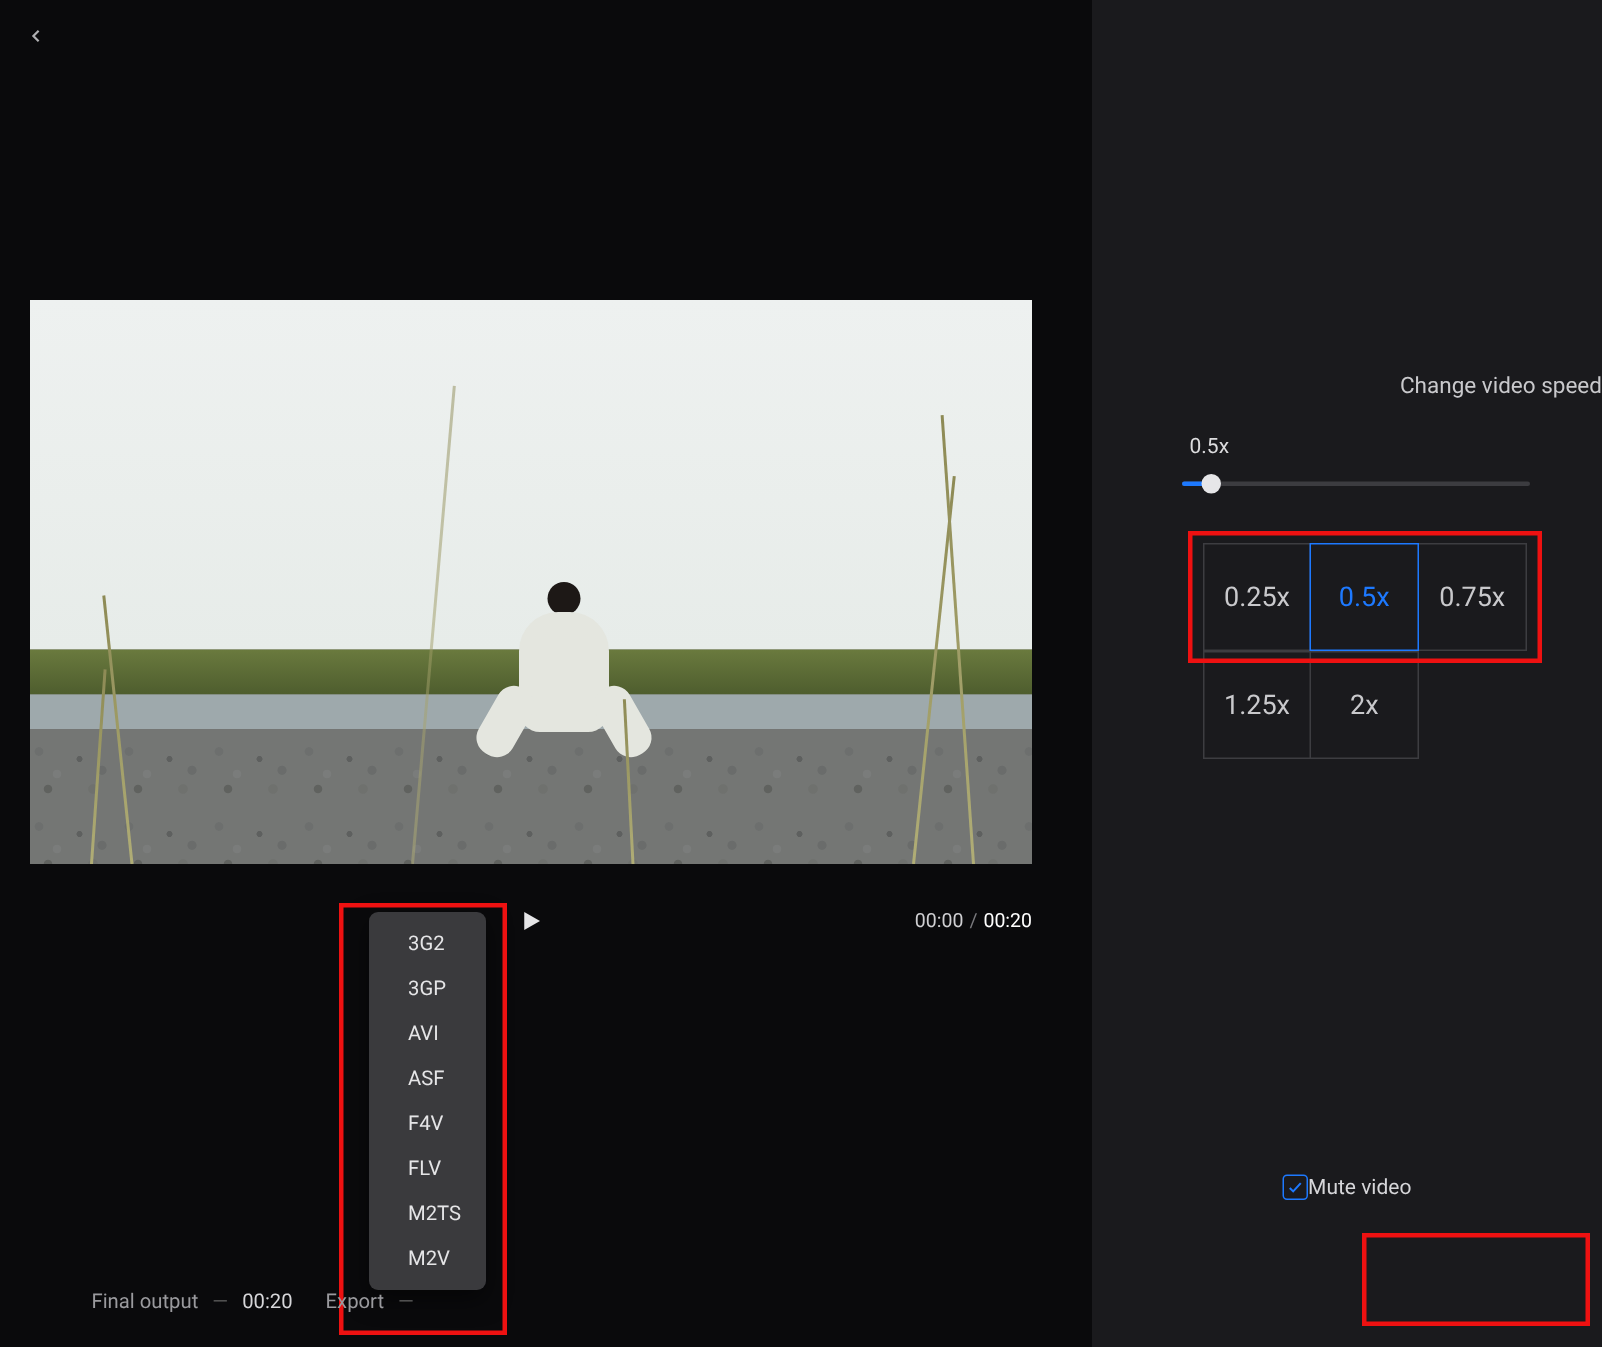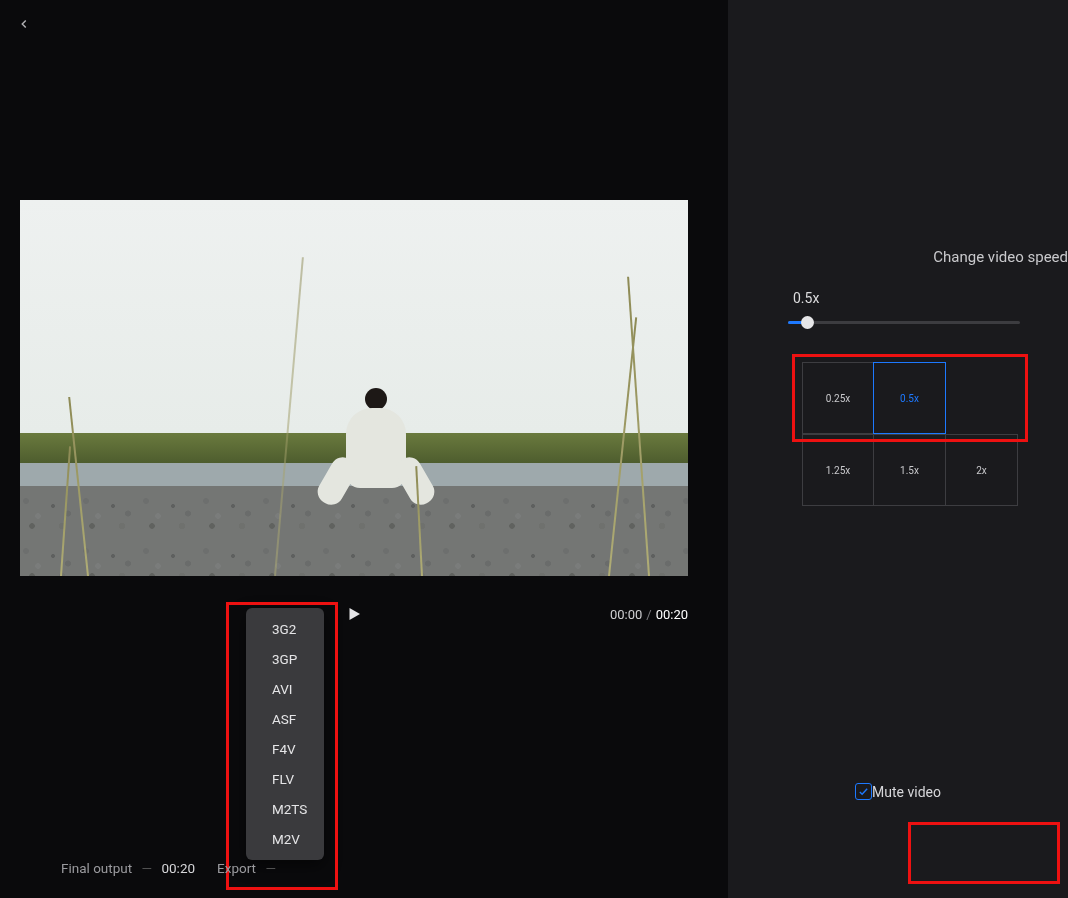--- a/index.html
+++ b/index.html
@@ -82,21 +82,21 @@
     position:absolute; top:290px; left:65px;
     font-size:14px; color:#dcdcde;
   }
   .slider-wrap { position:absolute; top:314px; left:60px; right:48px; height:16px; }
   .slider-track { position:absolute; top:7px; left:0; right:0; height:3px; background:#3c3c40; border-radius:2px;}
   .slider-fill  { position:absolute; top:7px; left:0; height:3px; background:#1d79ff; border-radius:2px;}
   .slider-thumb { position:absolute; top:2px; width:13px; height:13px; background:#e6e6e8; border-radius:50%; cursor:pointer;}
 
   .speed-grid {
     position:absolute; left:74px; width:216px;
-    font-size:10px;
+    font-size:18px;
   }
   .speed-row1 { top:362px; }
   .speed-row2 { top:434px; }
   .speed-cell {
     float:left; width:72px; height:72px;
     border:1px solid #3d3d41; display:flex; align-items:center; justify-content:center;
     color:#c9c9cc; cursor:pointer;
   }
   .speed-cell + .speed-cell { border-left:none;}
   .speed-cell.selected { color:#1d79ff; border-color:#1d79ff; position:relative; z-index:1; border-left:1px solid #1d79ff !important; margin-left:-1px; width:73px;}
@@ -199,24 +199,24 @@
 
     <div class="slider-wrap">
       <div class="slider-track"></div>
       <div class="slider-fill" id="slider-fill" style="width: 8%;"></div>
       <div class="slider-thumb" id="slider-thumb" style="left: calc(8% - 6px);"></div>
     </div>
 
     <div class="speed-grid speed-row1" style="top:362px;">
       <div class="speed-cell">0.25x</div>
       <div class="speed-cell selected">0.5x</div>
+      <div class="speed-cell">0.75x</div>
     </div>
     <div class="speed-grid speed-row2" style="top:434px;">
       <div class="speed-cell">1.25x</div>
-      <div class="speed-cell">1.5x</div>
       <div class="speed-cell">2x</div>
     </div>
 
     <div class="hl" style="left:64px; top:354px; width:236px; height:88px;"></div>
 
     <div class="mute-row">
       <div class="checkbox">
         <svg width="11" height="11" viewBox="0 0 24 24" fill="none" stroke-width="3">
             <polyline points="4 13 9 18 20 6"></polyline>
           </svg>

